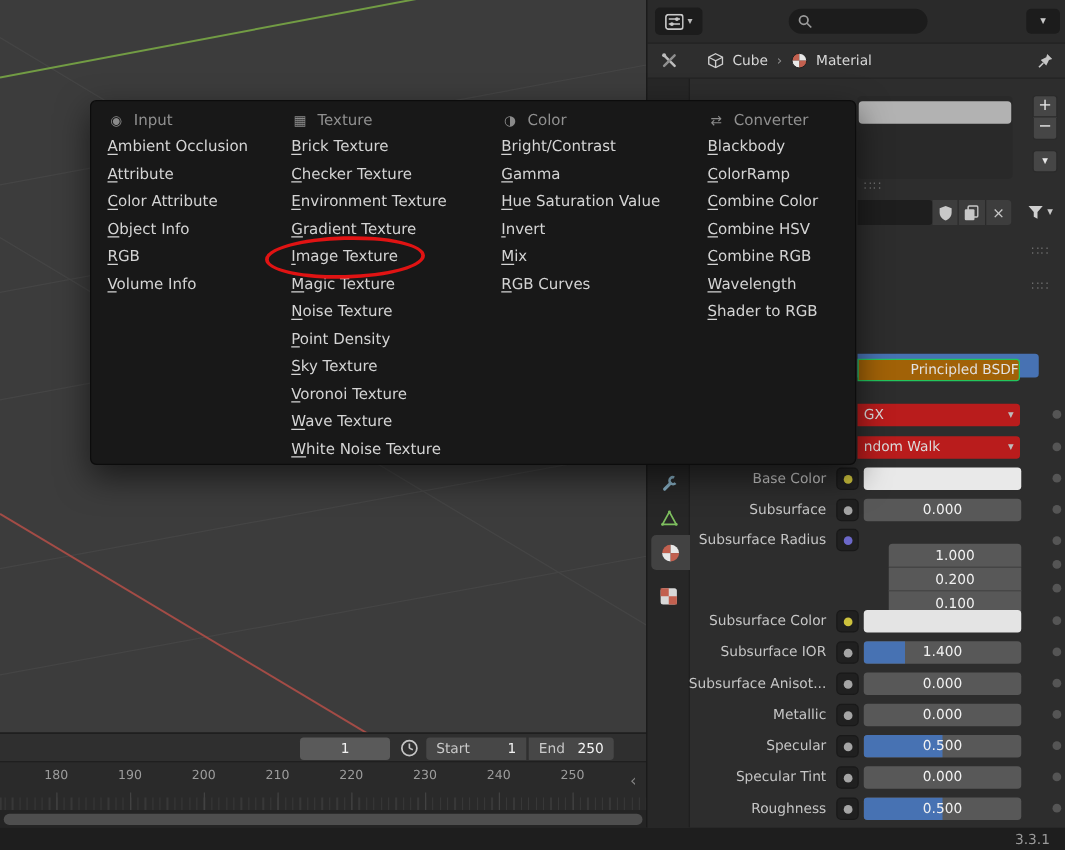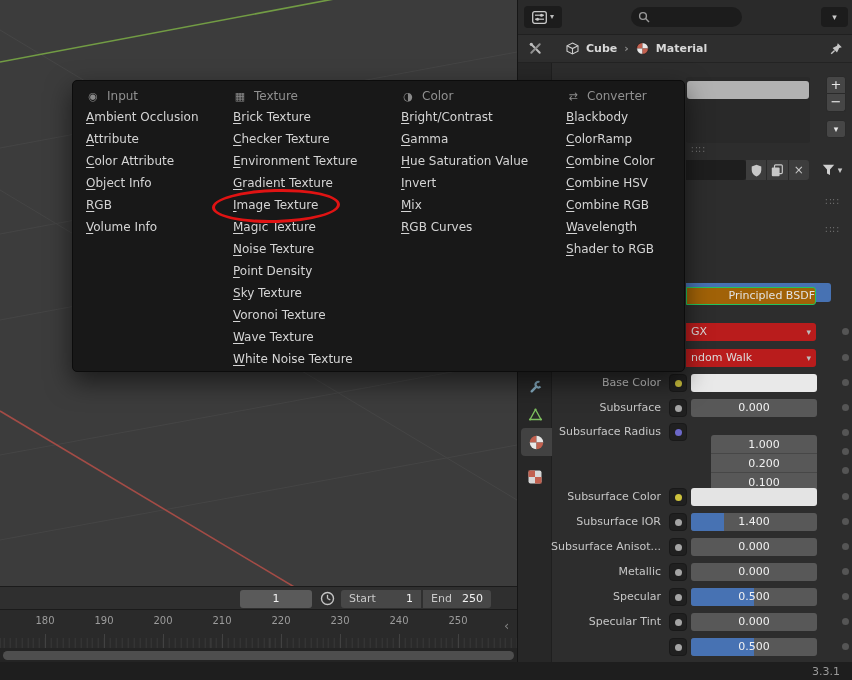--- a/index.html
+++ b/index.html
@@ -42,21 +42,21 @@
 
   
   .props { position:absolute; left:517px; top:0; width:335px; height:662px; background:#2d2d2d; border-left:1px solid #161616; overflow:hidden; }
   .phead { position:absolute; left:0; top:0; width:335px; height:35px; background:#2a2a2a; border-bottom:1px solid #202020; }
   .editor-btn { position:absolute; left:6px; top:6px; width:38px; height:22px; background:#1c1c1c; border-radius:4px; display:flex; align-items:center; justify-content:center; gap:3px; }
   .tiny-chev { font-size:8px; color:#bbb; line-height:1; }
   .search-box { position:absolute; left:113px; top:7px; width:111px; height:20px; background:#1c1c1c; border-radius:10px; display:flex; align-items:center; padding:0 7px; gap:5px; }
   .search-box input { flex:1; min-width:0; background:transparent; border:none; outline:none; color:#ddd; font-size:11px; font-family:"DejaVu Sans",sans-serif; }
   .hdr-dd { position:absolute; left:303px; top:7px; width:27px; height:20px; background:#1c1c1c; border-radius:4px; display:flex; align-items:center; justify-content:center; font-size:9px; color:#c9c9c9; }
 
-  .crumb-bar { position:absolute; left:0; top:35px; width:335px; height:28px; background:#2e2e2e; border-bottom:1px solid #232323; display:flex; align-items:center; padding:0 10px; gap:7px; font-size:11px; color:#d8d8d8;font-weight:bold; }
+  .crumb-bar { position:absolute; left:0; top:35px; width:335px; height:28px; background:#2e2e2e; border-bottom:1px solid #232323; display:flex; align-items:center; padding:0 10px; gap:7px; font-size:11px; color:#d8d8d8; }
   .crumb-sep { color:#8f8f8f; }
   .crumb-spacer { width:9px; }
   .pin { margin-left:auto; display:flex; }
 
   .tabstrip { position:absolute; left:0; top:63px; width:34px; height:599px; background:#272727; border-right:1px solid #1f1f1f; }
   .tab { position:absolute; left:0; width:34px; height:24px; display:flex; align-items:center; justify-content:center; }
   .tab.active { left:3px; width:31px; height:28px; background:#424242; border-radius:4px 0 0 4px; }
 
   
   .slot-list { position:absolute; left:168px; top:77px; width:124px; height:66px; background:#292929; border-radius:3px; }
@@ -420,20 +420,21 @@
           <i class="sdot" style="background: rgb(165, 165, 165);"></i>
         </span>
       <div class="pfield slider">
           <i class="fill" style="width: 0%;"></i>
           <span class="fval">0.000</span>
         </div>
       <span class="deco"></span>
     </div>
 
     <div class="prow" style="top:638px">
+      <span class="plabel">Roughness</span>
       <span class="socket">
           <i class="sdot" style="background: rgb(165, 165, 165);"></i>
         </span>
       <div class="pfield slider">
           <i class="fill" style="width: 50%;"></i>
           <span class="fval">0.500</span>
         </div>
       <span class="deco"></span>
     </div>
 

